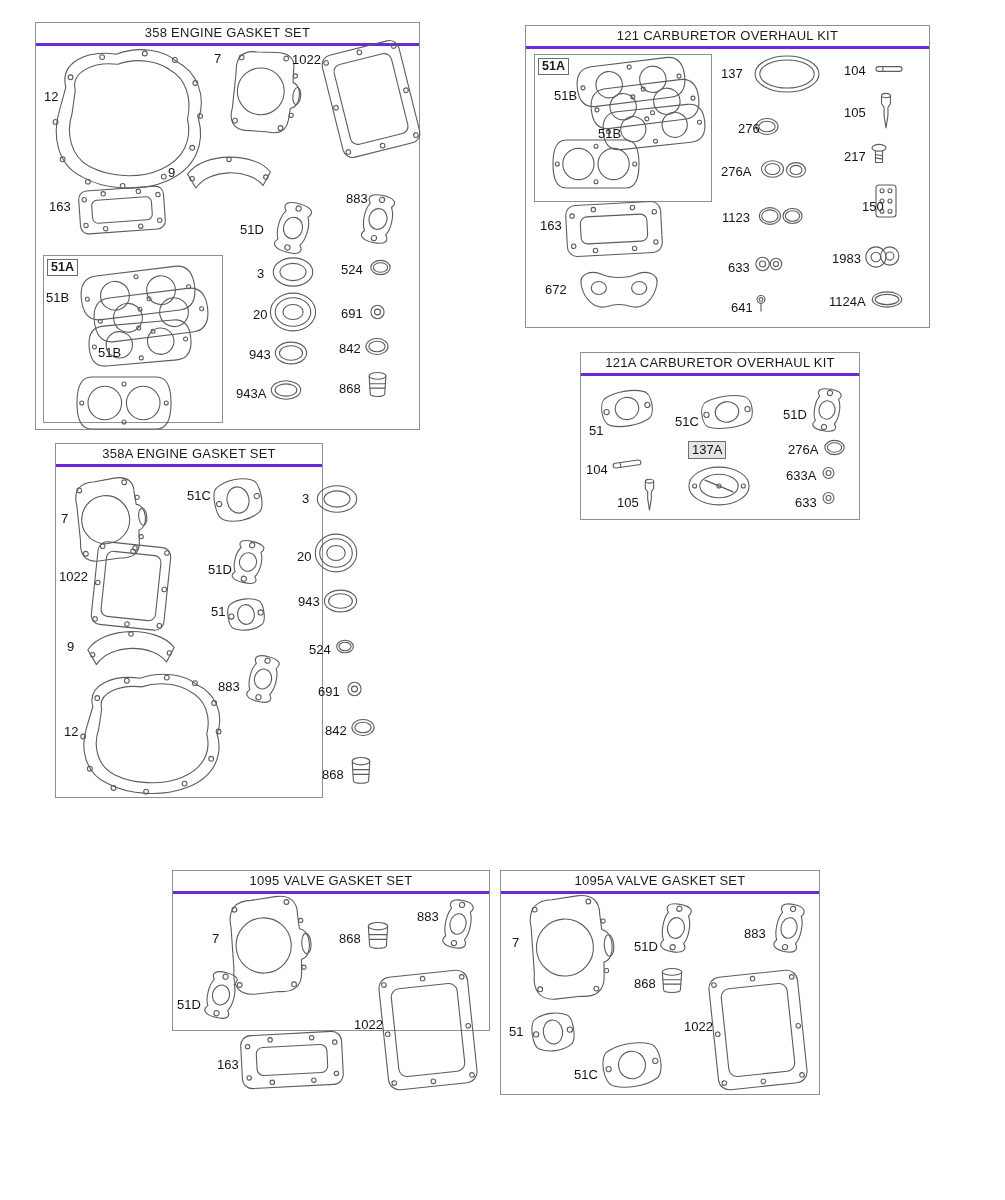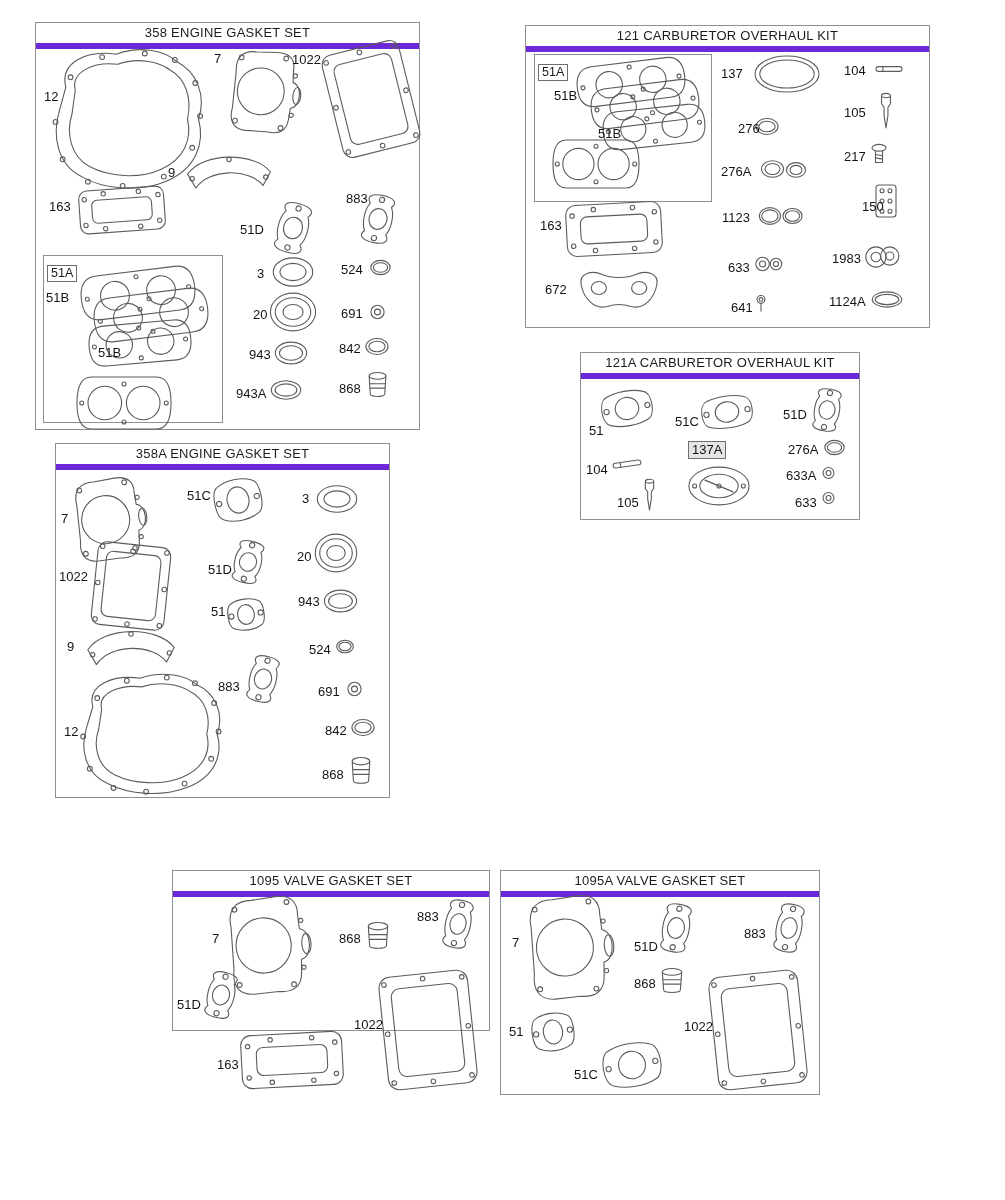--- a/index.html
+++ b/index.html
@@ -1,21 +1,21 @@
 <!DOCTYPE html>
 <html><head>
 <meta charset="utf-8">
 <style>
   html,body{margin:0;padding:0;background:#ffffff;}
   .diagram{position:relative;width:1005px;height:1200px;font-family:"Liberation Sans",sans-serif;background:#fff;overflow:hidden;}
   .panel{position:absolute;border:1px solid #8f8f8f;box-sizing:border-box;background:#fff;}
-  .panel-title{position:absolute;top:0;left:0;right:0;height:20px;border-bottom:6px solid #6d28d9;
+  .panel-title{position:absolute;top:0;left:0;right:0;height:20px;border-bottom:3px solid #6d28d9;
     text-align:center;font-size:13px;line-height:20px;color:#1b1b1b;letter-spacing:.25px;white-space:nowrap;}
   .inner-box{position:absolute;border:1px solid #8f8f8f;box-sizing:border-box;}
-  .inner-box .boxed-label{position:absolute;top:9px;left:3px;}
+  .inner-box .boxed-label{position:absolute;top:3px;left:3px;font-weight:bold;}
   .boxed-label{border:1px solid #6e6e6e;padding:0 3px;font-size:12.5px;color:#1b1b1b;background:#fff;line-height:15px;}
   .part-label{position:absolute;font-size:13px;color:#141414;white-space:nowrap;}
   .part-label.boxed{border:1px solid #6e6e6e;padding:0 3px;background:#e5e5e5;line-height:16px;}
   .part-shape{position:absolute;}
   .part-shape svg{display:block;overflow:visible;}
 </style>
 </head>
 <body>
 
 <div class="diagram">
@@ -556,21 +556,21 @@
       <div class="part-shape" style="left: 241px; top: 138px; width: 13px; height: 14px;">
         <svg width="13" height="14" viewBox="0 0 13 14">
           <g fill="none" stroke="#5c5c5c" stroke-width="1.1" stroke-linejoin="round" stroke-linecap="round">
             <circle cx="6.5" cy="7" r="5.46"></circle>
             <circle cx="6.5" cy="7" r="2.47"></circle>
           </g>
         </svg>
       </div>
       <span class="part-label" style="left: 214px; top: 142px;">633</span>
     </section>
-  <section class="panel" style="left: 55px; top: 443px; width: 335px; height: 355px;">
+  <section class="panel" style="left: 55px; top: 443px; width: 268px; height: 355px;">
     <div class="panel-title">358A ENGINE GASKET SET</div>
   <div class="part-shape" style="left: 16px; top: 32px; width: 80px; height: 86px; transform: rotate(-6deg);">
         <svg width="80" height="86" viewBox="0 0 80 86">
           <g fill="none" stroke="#5c5c5c" stroke-width="1.1" stroke-linejoin="round" stroke-linecap="round">
             <path d="M 6.4 25.8 C 4 10.32 12.8 3.44 25.6 4.3 L 46.4 2.58 C 59.2 1.72 65.6 7.739999999999999 64.80000000000001 18.92 L 65.6 30.959999999999997 C 76 32.68 76 55.04 65.6 56.760000000000005 L 64.80000000000001 68.8 C 64 79.98 56 84.28 44 82.56 L 22.400000000000002 83.42 C 9.6 83.42 4 75.68 6.4 61.919999999999995 Z"></path>
             <circle cx="33.6" cy="43" r="24"></circle>
             <ellipse cx="70.8" cy="43.86" rx="4" ry="8.6"></ellipse>
             <circle cx="10.4" cy="11.18" r="2.4"></circle>
             <circle cx="56" cy="7.739999999999999" r="2.4"></circle>
             <circle cx="10.4" cy="74.82" r="2.4"></circle>

